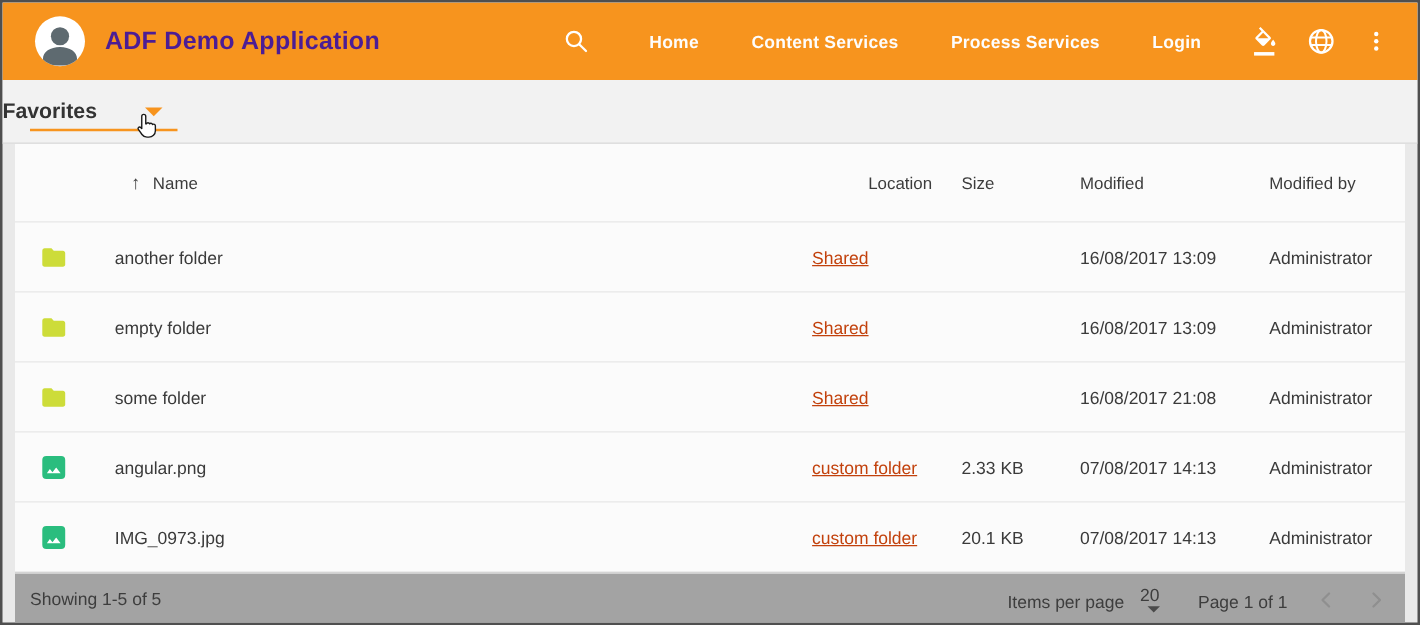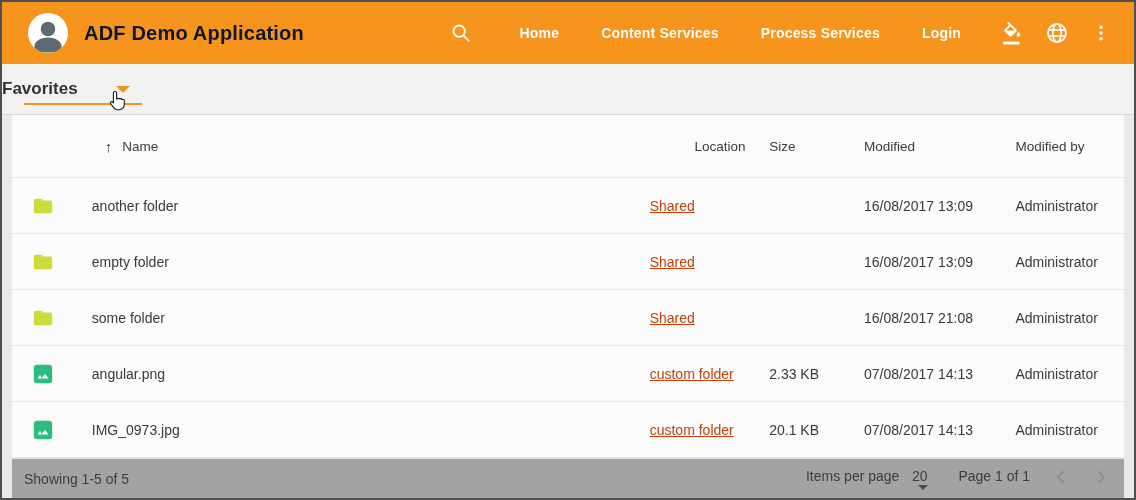--- a/index.html
+++ b/index.html
@@ -4,21 +4,21 @@
 <style>
   html,body{margin:0;padding:0;background:#dcdcdc;}
   .frame{
     position:relative;width:1132px;height:496px;border:2px solid #4f4f4f;
     background:#e9e9e9;font-family:"Liberation Sans",sans-serif;overflow:hidden;
     -webkit-font-smoothing:antialiased;
   }
   
   .app-header{height:62px;background:#F7941E;display:flex;align-items:center;padding:0 16px 0 26px;box-sizing:border-box;}
   .avatar{width:40px;height:40px;border-radius:50%;background:#fff;overflow:hidden;flex:none;display:flex;align-items:flex-end;justify-content:center;}
-  .app-title{color:#0f172a;font-size:20px;font-weight:bold;margin-left:16px;letter-spacing:.2px;white-space:nowrap;}
+  .app-title{color:#4c1d95;font-size:20px;font-weight:bold;margin-left:16px;letter-spacing:.2px;white-space:nowrap;}
   .hspacer{flex:1;}
   .icon-btn{background:none;border:none;padding:0;margin:0;cursor:pointer;display:flex;align-items:center;justify-content:center;}
   .search-btn{margin-right:26px;}
   .nav{display:flex;align-items:flex-end;}
   .nav-item{color:#fdfdfd;font-size:14px;font-weight:bold;padding:10px 21px;cursor:pointer;white-space:nowrap;letter-spacing:.2px;}
   .header-icons{display:flex;align-items:center;gap:10px;margin-left:14px;}
   .header-icons .icon-btn{width:34px;height:34px;}
   
   .subheader{height:51px;background:#f2f2f2;border-bottom:1px solid #d9d9d9;position:relative;display:flex;align-items:center;box-sizing:border-box;}
   .fav-title{font-size:17px;font-weight:bold;color:#333;cursor:pointer;}
@@ -38,21 +38,21 @@
   .thead .c-loc{padding-left:55px;}
   .c-size{width:65px;padding-right:3px;}
   .c-mod{width:175px;padding-left:30px;}
   .c-modby{width:116px;padding-left:7px;}
   .sort-wrap{display:flex;align-items:center;gap:10px;padding-left:13px;}
   .sort-arrow{font-size:15px;color:#444;}
   .link{color:#c2410c;text-decoration:underline;cursor:pointer;}
   .file-icon{width:22px;height:22px;display:inline-flex;}
   
   .tfooter{margin:0 10px;height:40px;background:#a3a3a3;border-top:1px solid #e0e0e0;display:flex;align-items:center;font-size:14px;color:#3d3d3d;padding:0 14px 0 12px;box-sizing:border-box;}
-  .pager{margin-left:auto;display:flex;align-items:flex-start;}
+  .pager{margin-left:auto;display:flex;align-items:flex-end;}
   .ipp-label{margin-right:12px;}
   .ipp-select{display:flex;align-items:center;cursor:pointer;flex-direction:column;}
   .page-info{margin-left:30px;}
   .chev{background:none;border:none;padding:0;margin-left:22px;cursor:pointer;display:flex;align-items:center;}
 </style>
 </head>
 <body>
 
 <div class="frame">
 

